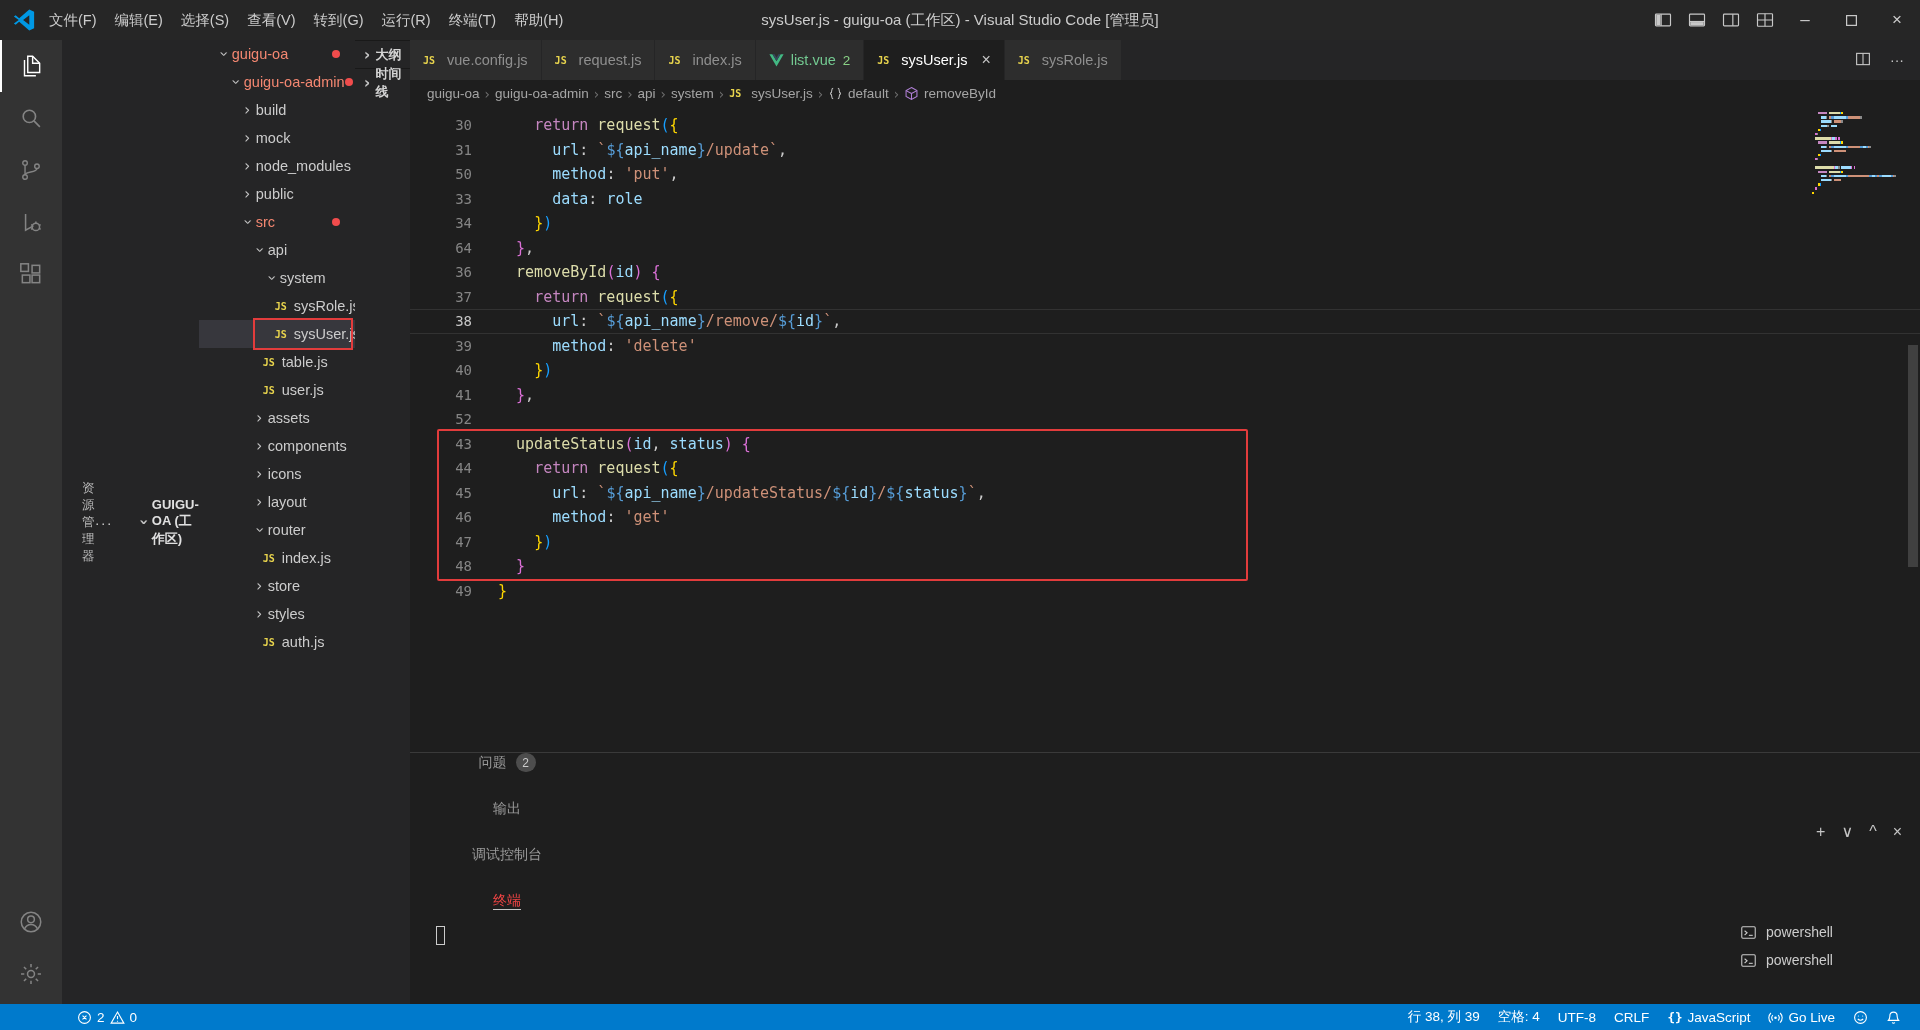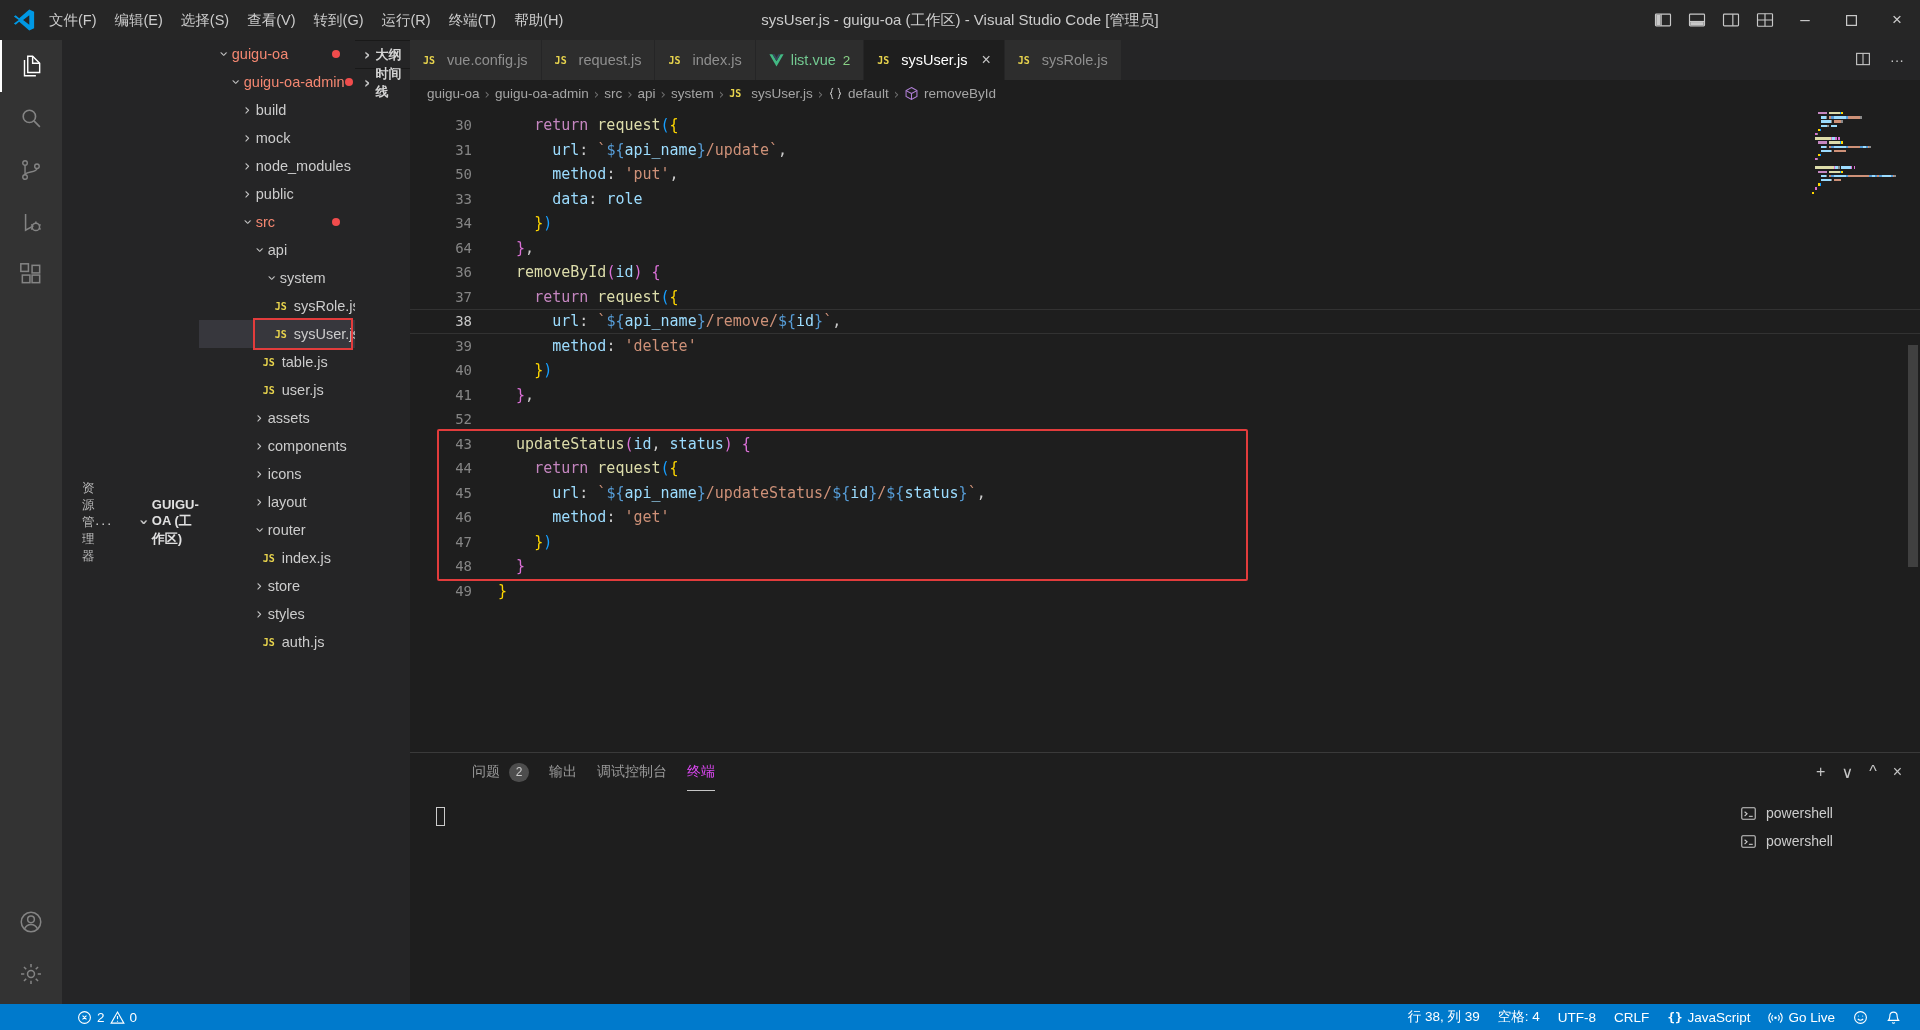--- a/index.html
+++ b/index.html
@@ -82,21 +82,21 @@
   .mm-ws{background:transparent} .mm-pl{background:#8a8a8a} .mm-kw{background:#c586c0} .mm-fn{background:#dcdcaa}
   .mm-v{background:#9cdcfe} .mm-s{background:#ce9178} .mm-te{background:#569cd6}
   .mm-b1{background:#ffd700} .mm-b2{background:#da70d6} .mm-b3{background:#179fff}
 
   .scroll-thumb { position:absolute; right:2px; top:238px; width:10px; height:222px; background:rgba(121,121,121,.38); }
 
   
   .panel { flex:0 0 252px; border-top:1px solid #3a3a3a; display:flex; flex-direction:column; background:#1e1e1e; }
   .panel-tabs { flex:0 0 38px; display:flex; align-items:center; gap:28px; padding-left:62px; font-size:14px; color:#9a9a9a; }
   .panel-tab { display:flex; align-items:center; gap:9px; height:100%; }
-  .panel-tab.active { color:#d946ef; box-shadow:inset 0 -1px 0 #c6c6c6; }
+  .panel-tab.active { color:#ef4444; box-shadow:inset 0 -1px 0 #c6c6c6; }
   .pbadge { background:#4d4d4d; color:#cccccc; border-radius:10px; min-width:20px; height:19px; display:flex; align-items:center; justify-content:center; font-size:12px; padding:0 6px; }
   .panel-actions { margin-left:auto; display:flex; align-items:center; gap:16px; padding-right:18px; color:#c5c5c5; font-size:16px; }
   .pact { display:inline-block; text-align:center; }
   .panel-body { flex:1; display:flex; min-height:0; }
   .terminal { flex:1; padding:16px 0 0 26px; }
   .term-cursor { display:inline-block; width:9px; height:19px; border:1px solid #cccccc; }
   .terminal-list { flex:0 0 190px; padding-top:8px; }
   .term-row { height:28px; display:flex; align-items:center; gap:9px; font-size:14px; color:#cccccc; padding-left:10px; }
 
   
@@ -478,21 +478,21 @@
             <div class="mm-line"><span class="mm-ws" style="width: 9.3px;"></span><span class="mm-v" style="width: 9.3px;"></span><span class="mm-pl" style="width: 1.55px;"></span><span class="mm-ws" style="width: 1.55px;"></span><span class="mm-s" style="width: 7.75px;"></span></div>
             <div class="mm-line"><span class="mm-ws" style="width: 6.2px;"></span><span class="mm-b1" style="width: 1.55px;"></span><span class="mm-b3" style="width: 1.55px;"></span></div>
             <div class="mm-line"><span class="mm-ws" style="width: 3.1px;"></span><span class="mm-b2" style="width: 1.55px;"></span></div>
             <div class="mm-line"><span class="mm-b1" style="width: 1.55px;"></span></div>
           </div>
         <div class="scroll-thumb"></div>
       </div>
 
       <div class="panel">
         <div class="panel-tabs">
-          <span id="paneltabs" style="display:flex;gap:20px;height:100%;align-items:center;">
+          <span id="paneltabs" style="display:flex;gap:28px;height:100%;align-items:center;flex-direction:column;">
               <div class="panel-tab">
                 <span>问题</span>
                 <span class="pbadge">2</span>
               </div>
               <div class="panel-tab">
                 <span>输出</span>
               </div>
               <div class="panel-tab">
                 <span>调试控制台</span>
               </div>

